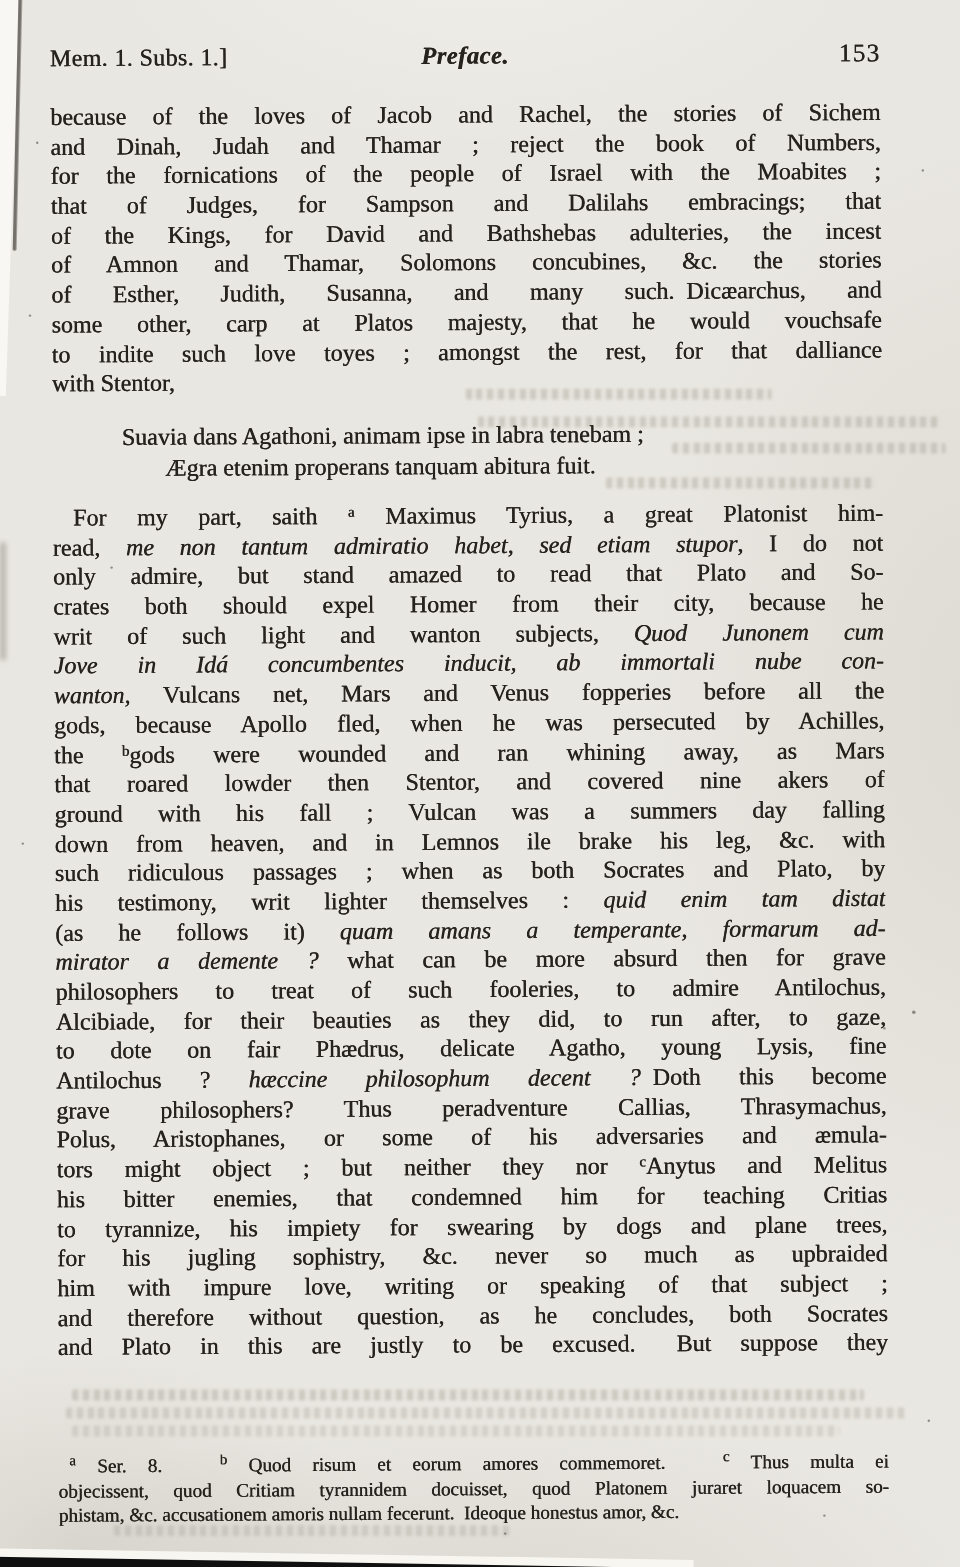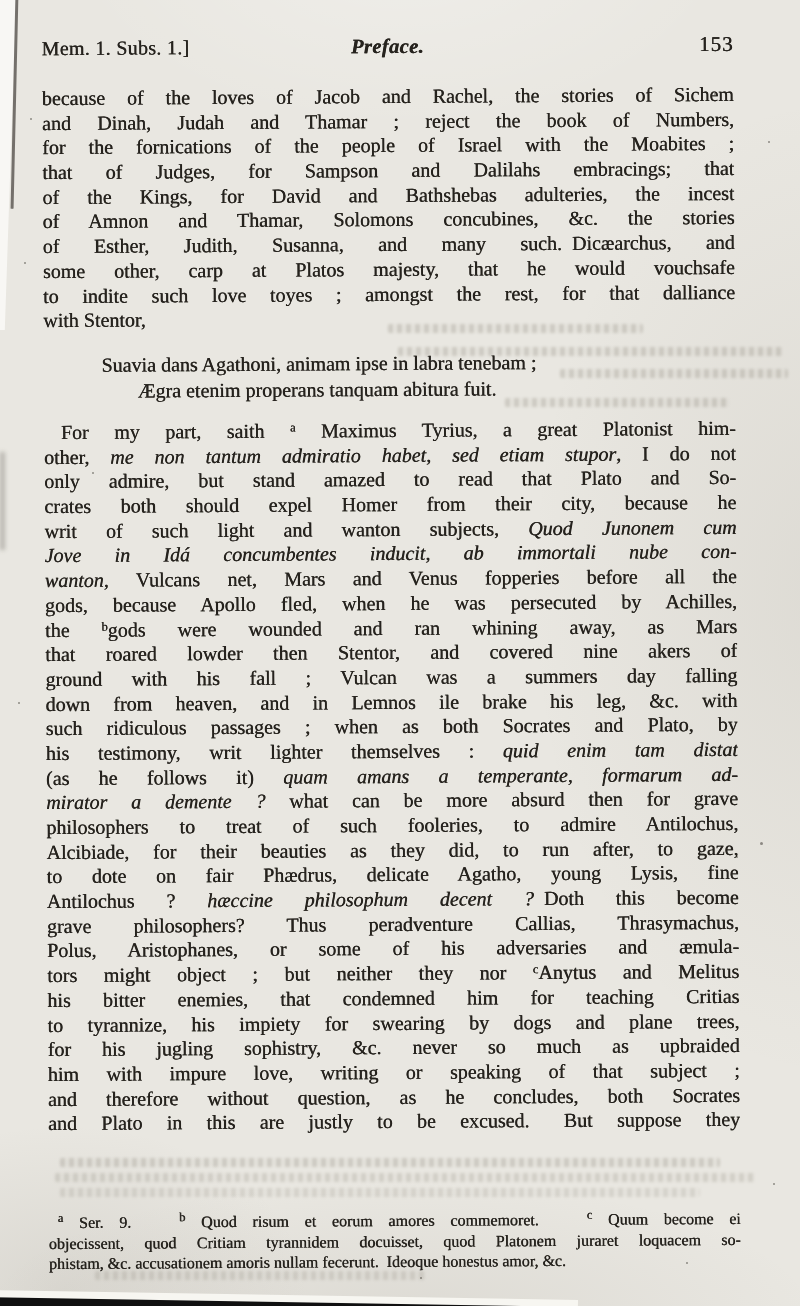--- a/index.html
+++ b/index.html
@@ -112,21 +112,21 @@
       <div class="line"><span>some other, carp at Platos majesty, that he would vouchsafe</span></div>
       <div class="line"><span>to indite such love toyes ; amongst the rest, for that dalliance</span></div>
       <div class="line nojust"><span>with Stentor,</span></div>
     </div>
   <div id="quote">
       <div class="line nojust"><span>Suavia dans Agathoni, animam ipse in labra tenebam ;</span></div>
       <div class="line nojust"><span>Ægra etenim properans tanquam abitura fuit.</span></div>
     </div>
   <div id="para2">
       <div class="line"><span>For my part, saith </span><sup>a</sup><span> Maximus Tyrius, a great Platonist him-</span></div>
-      <div class="line"><span>other, </span><span class="it">me non tantum admiratio habet, sed etiam stupor</span><span>, I do not</span></div>
+      <div class="line"><span>read, </span><span class="it">me non tantum admiratio habet, sed etiam stupor</span><span>, I do not</span></div>
       <div class="line"><span>only admire, but stand amazed to read that Plato and So-</span></div>
       <div class="line"><span>crates both should expel Homer from their city, because he</span></div>
       <div class="line"><span>writ of such light and wanton subjects, </span><span class="it">Quod Junonem cum</span></div>
       <div class="line"><span class="it">Jove in Idá concumbentes inducit, ab immortali nube con-</span></div>
       <div class="line"><span class="it">wanton,</span><span> Vulcans net, Mars and Venus fopperies before all the</span></div>
       <div class="line"><span>gods, because Apollo fled, when he was persecuted by Achilles,</span></div>
       <div class="line"><span>the </span><sup>b</sup><span>gods were wounded and ran whining away, as Mars</span></div>
       <div class="line"><span>that roared lowder then Stentor, and covered nine akers of</span></div>
       <div class="line"><span>ground with his fall ; Vulcan was a summers day falling</span></div>
       <div class="line"><span>down from heaven, and in Lemnos ile brake his leg, &amp;c. with</span></div>
@@ -142,17 +142,17 @@
       <div class="line"><span>Polus, Aristophanes, or some of his adversaries and æmula-</span></div>
       <div class="line"><span>tors might object ; but neither they nor </span><sup>c</sup><span>Anytus and Melitus</span></div>
       <div class="line"><span>his bitter enemies, that condemned him for teaching Critias</span></div>
       <div class="line"><span>to tyrannize, his impiety for swearing by dogs and plane trees,</span></div>
       <div class="line"><span>for his jugling sophistry, &amp;c. never so much as upbraided</span></div>
       <div class="line"><span>him with impure love, writing or speaking of that subject ;</span></div>
       <div class="line"><span>and therefore without question, as he concludes, both Socrates</span></div>
       <div class="line"><span>and Plato in this are justly to be excused.  But suppose they</span></div>
     </div>
   <div id="footnotes">
-      <div class="line"><sup>a</sup><span> Ser. 9.   </span><sup>b</sup><span> Quod risum et eorum amores commemoret.   </span><sup>c</sup><span> Quum become ei</span></div>
+      <div class="line"><sup>a</sup><span> Ser. 8.   </span><sup>b</sup><span> Quod risum et eorum amores commemoret.   </span><sup>c</sup><span> Thus multa ei</span></div>
       <div class="line"><span>objecissent, quod Critiam tyrannidem docuisset, quod Platonem juraret loquacem so-</span></div>
       <div class="line nojust"><span>phistam, &amp;c. accusationem amoris nullam fecerunt. Ideoque honestus amor, &amp;c.</span></div>
     </div>
 </div>
 
 </body></html>

